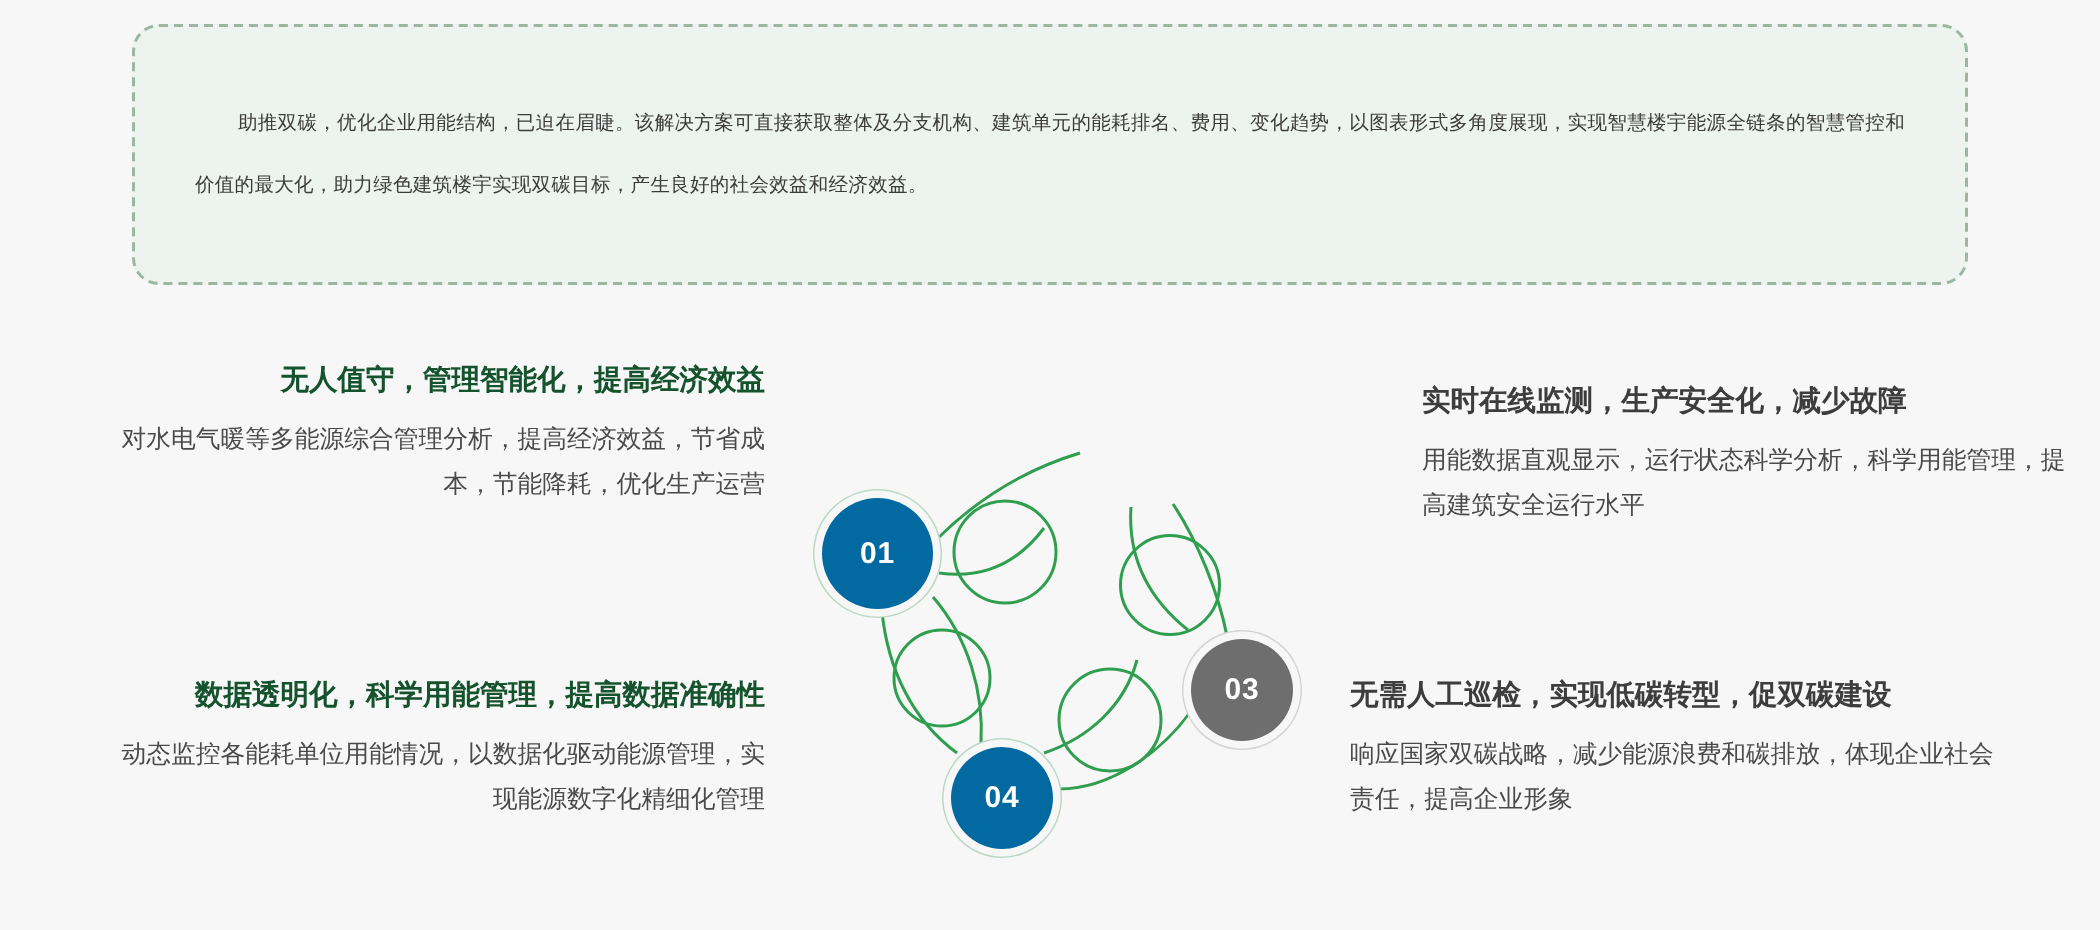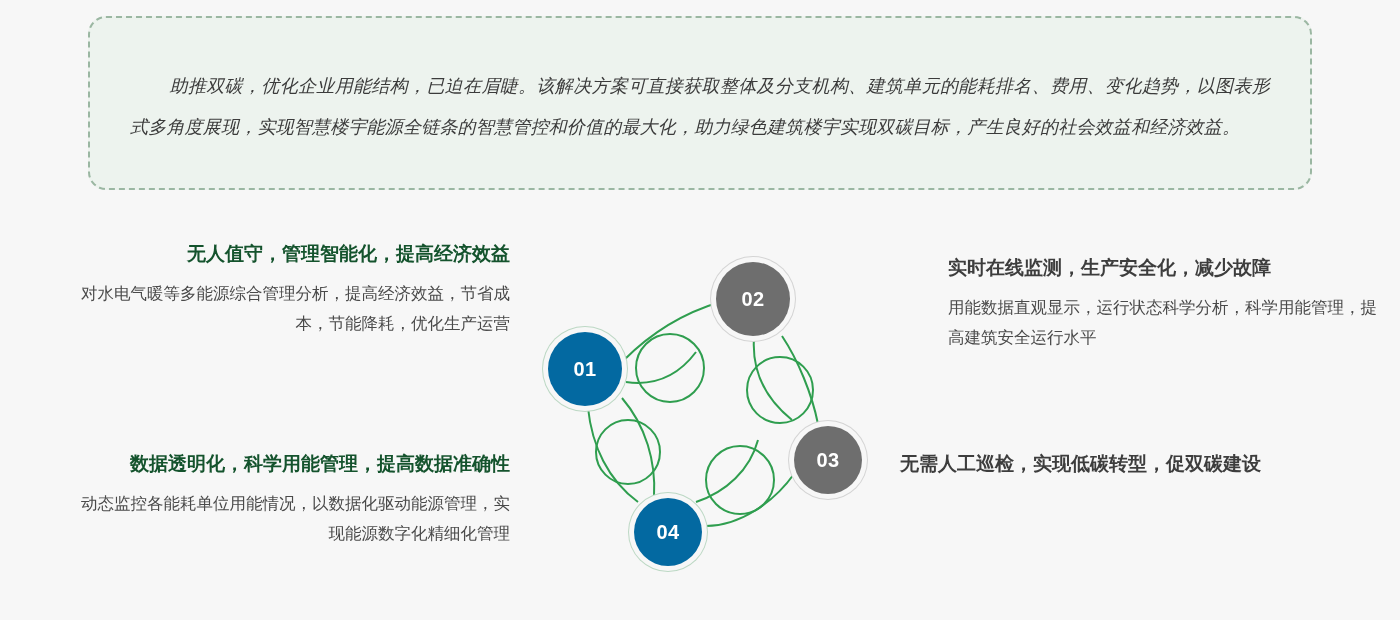--- a/index.html
+++ b/index.html
@@ -23,27 +23,26 @@
     top: 16px;
     width: 1224px;
     height: 174px;
     box-sizing: border-box;
     background: #edf3ee;
     border: 2px dashed #9bb7a2;
     border-radius: 18px;
     padding: 30px 40px 0 40px;
   }
   .intro-text {
-    font-size: 18px;
+    font-size: 13px;
     line-height: 41px;
     color: #3b3b3b;
     text-align: justify;
     text-indent: 2.2em;
     letter-spacing: 0.2px;
-    font-style: italic;
   }
 
   
   .feature {
     position: absolute;
     width: 432px;
   }
   .feature .title {
     font-size: 19px;
     font-weight: bold;
@@ -113,20 +112,21 @@
   <div class="body">用能数据直观显示，运行状态科学分析，科学用能管理，提高建筑安全运行水平</div>
 </div>
 
 <div class="feature align-right" id="feature-3">
   <div class="title title-green">数据透明化，科学用能管理，提高数据准确性</div>
   <div class="body">动态监控各能耗单位用能情况，以数据化驱动能源管理，实现能源数字化精细化管理</div>
 </div>
 
 <div class="feature align-left" id="feature-4">
   <div class="title title-dark">无需人工巡检，实现低碳转型，促双碳建设</div>
+  <div class="body">响应国家双碳战略，减少能源浪费和碳排放，体现企业社会责任，提高企业形象</div>
 </div>
 
 <div class="diagram">
   <svg width="340" height="350" viewBox="0 0 340 350">
     <g fill="none" stroke="#2f9e4f" stroke-width="2">
 
       <path d="M 94 120 C 118 96, 150 74, 190 62"></path>
       <path d="M 96 142 C 124 146, 148 136, 166 112"></path>
       <circle cx="140" cy="128" r="34"></circle>
 
@@ -138,16 +138,15 @@
       <path d="M 92 158 C 116 186, 126 222, 124 256"></path>
       <circle cx="98" cy="212" r="32"></circle>
 
       <path d="M 176 286 C 210 286, 244 262, 264 234"></path>
       <path d="M 166 262 C 196 252, 220 230, 228 200"></path>
       <circle cx="210" cy="240" r="34"></circle>
     </g>
   </svg>
 
   <div class="node green" id="node-01">01</div>
-  <div class="node gray" id="node-02">02</div>
   <div class="node gray" id="node-03">03</div>
   <div class="node green" id="node-04">04</div>
 </div>
 
 </body></html>

